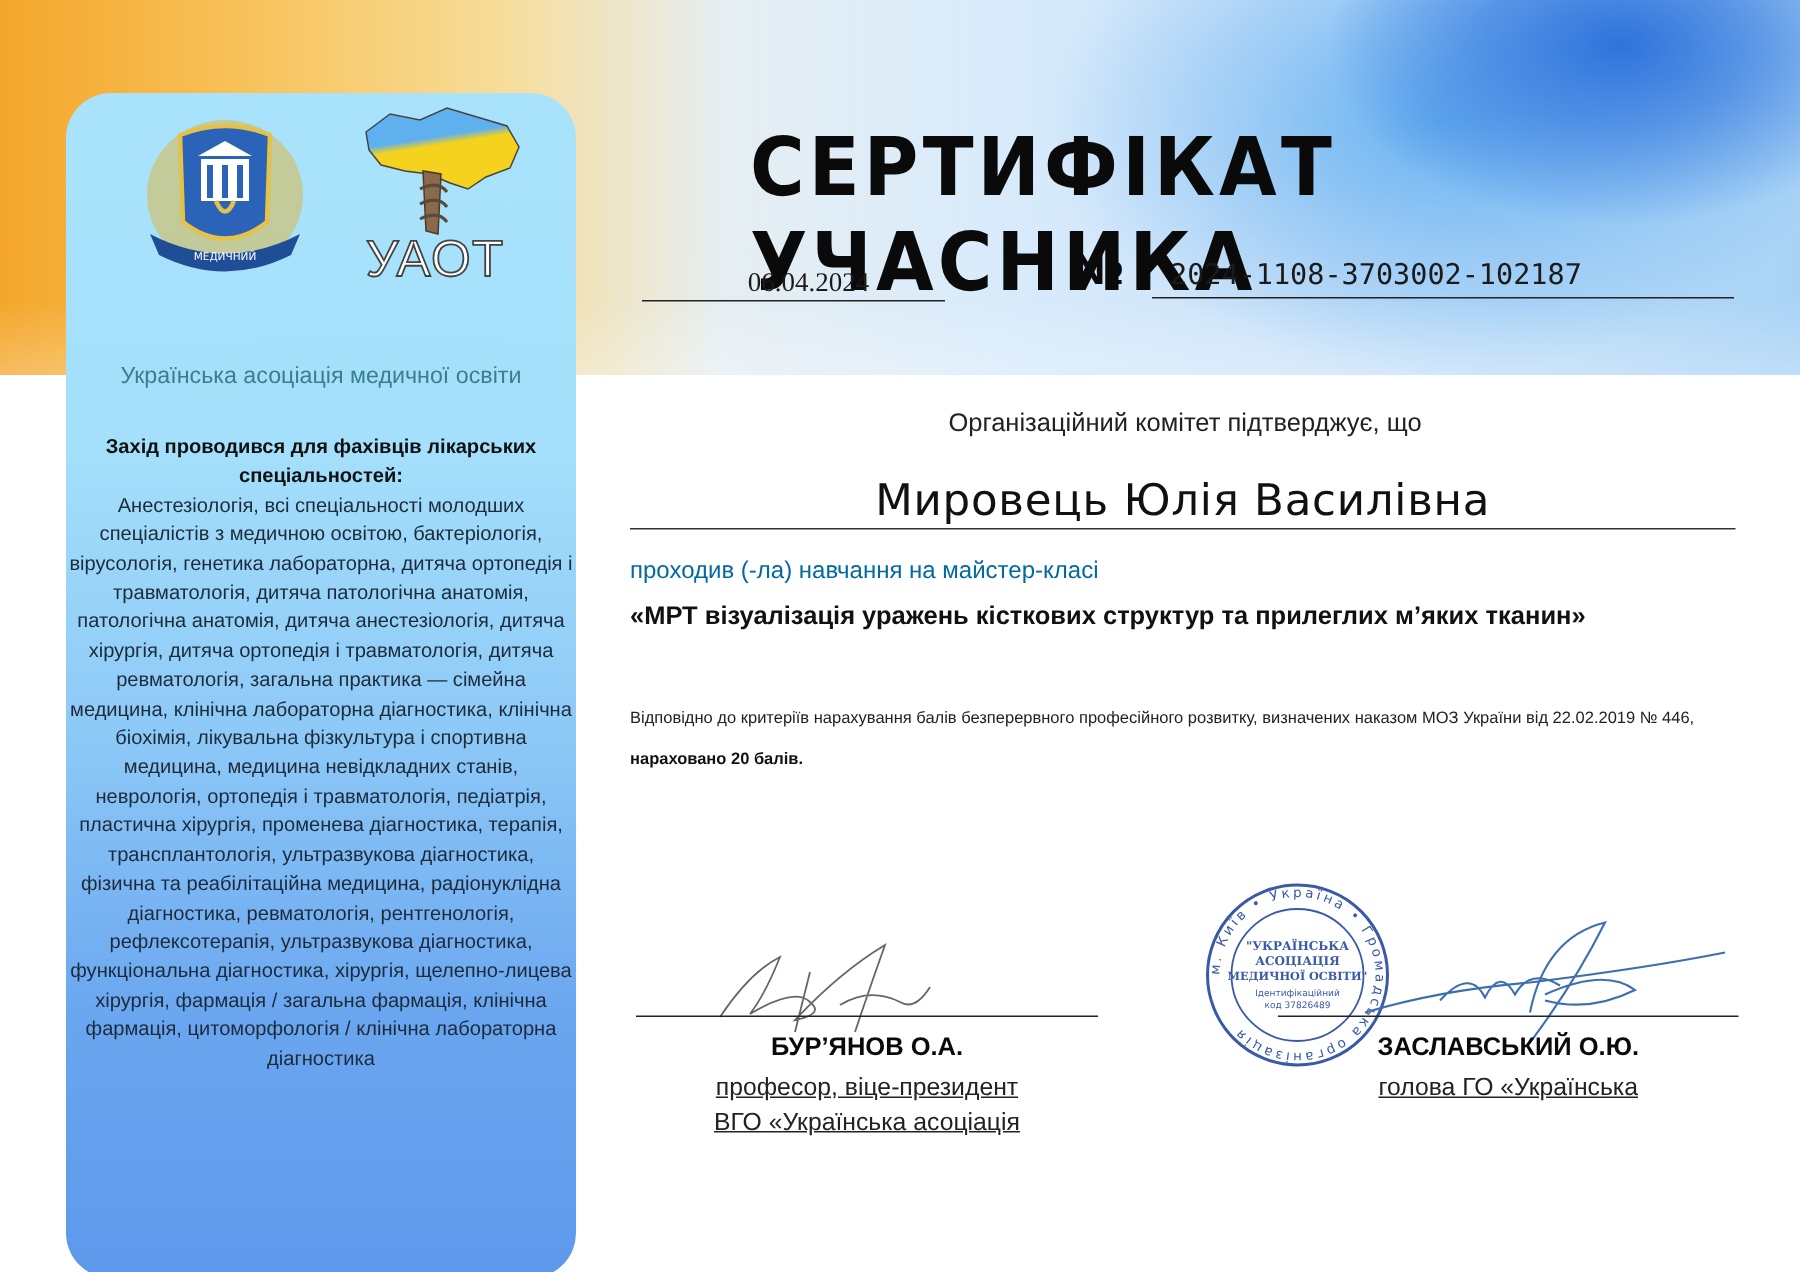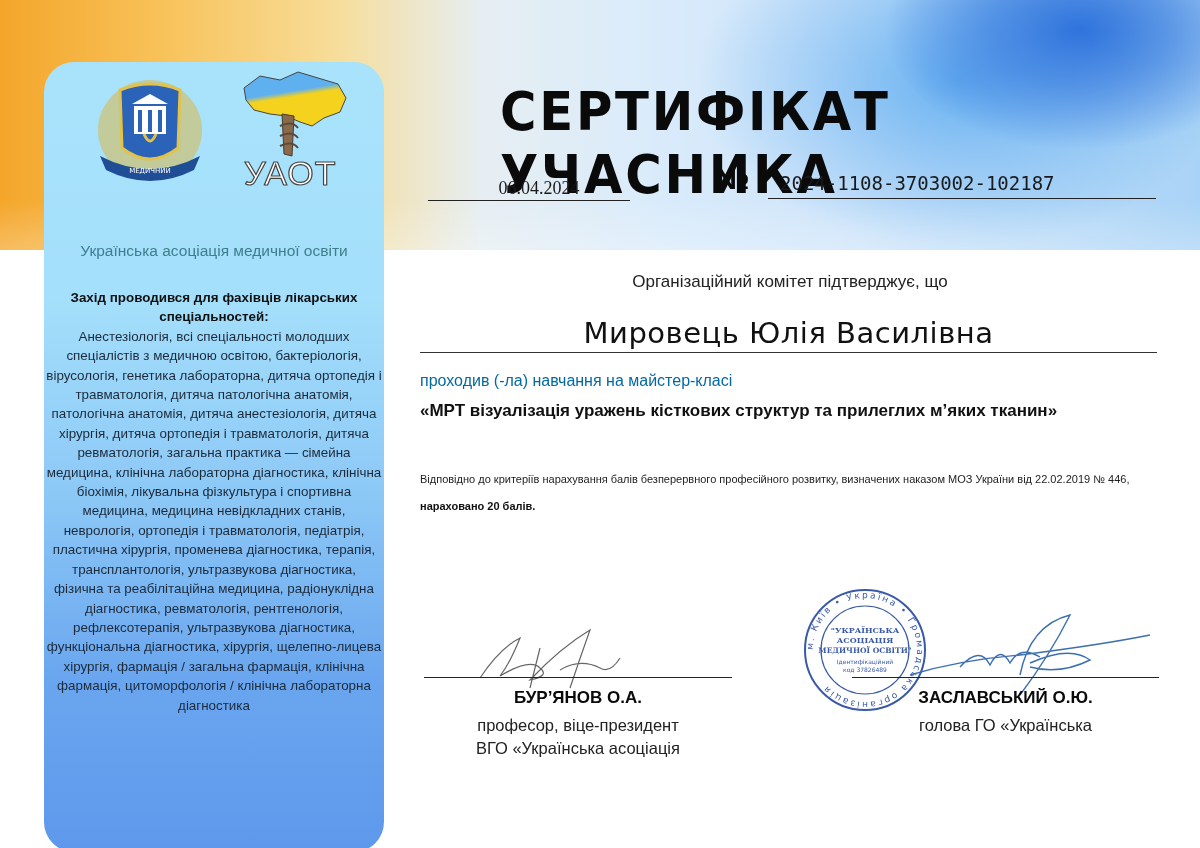--- a/index.html
+++ b/index.html
@@ -82,21 +82,21 @@
       line-height: 25px; text-align: justify; color: #111;
     }
     .criteria {
       position: absolute; left: 420px; top: 442px; width: 738px; font-size: 11px; line-height: 27px;
       text-align: justify; color: #222; margin-top: 24px;
     }
     .criteria b { color: #111; }
 
     .sig-line { position: absolute; border-top: 1.5px solid #222; }
     .sig-name { position: absolute; font-weight: bold; font-size: 17px; text-align: center; color: #0a0a0a; }
-    .sig-role { position: absolute; font-size: 16.5px; line-height: 23px; text-align: center; color: #222; }
+    .sig-role { position: absolute; font-size: 16.5px; line-height: 23px; text-align: center; color: #222; text-decoration: underline; }
     .sig-left-line { left: 424px; top: 677px; width: 308px; }
     .sig-left-name { left: 424px; top: 688px; width: 308px; }
     .sig-left-role { left: 424px; top: 714px; width: 308px; }
     .sig-right-line { left: 852px; top: 677px; width: 307px; }
     .sig-right-name { left: 852px; top: 688px; width: 307px; }
     .sig-right-role { left: 852px; top: 714px; width: 307px; }
 
     .signature { position: absolute; }
     .stamp { position: absolute; left: 800px; top: 585px; width: 130px; height: 130px; }
   </style>

